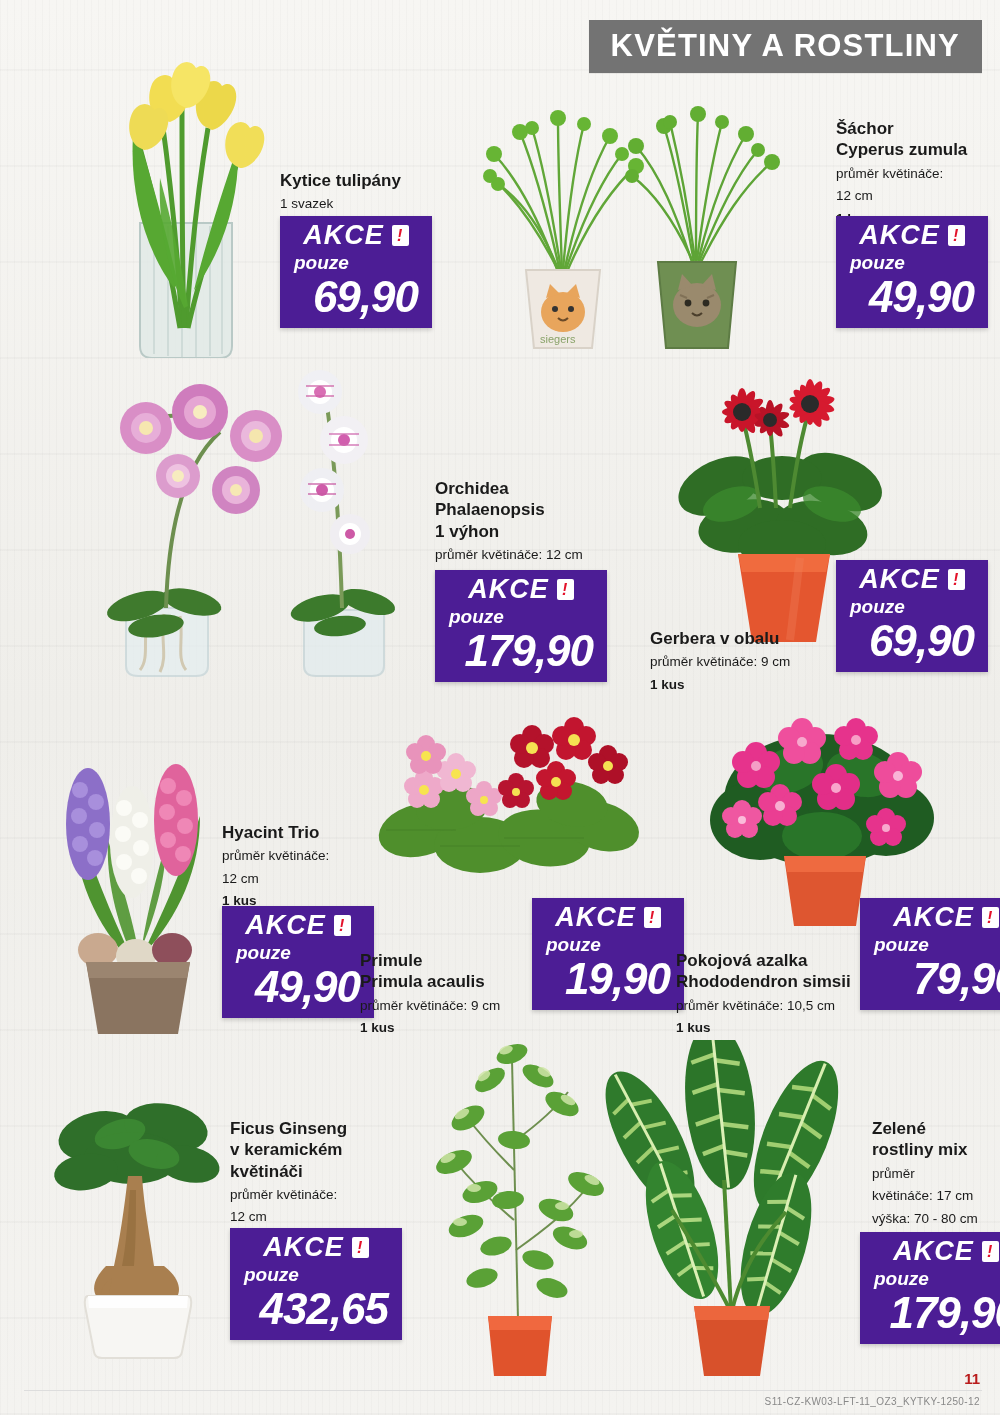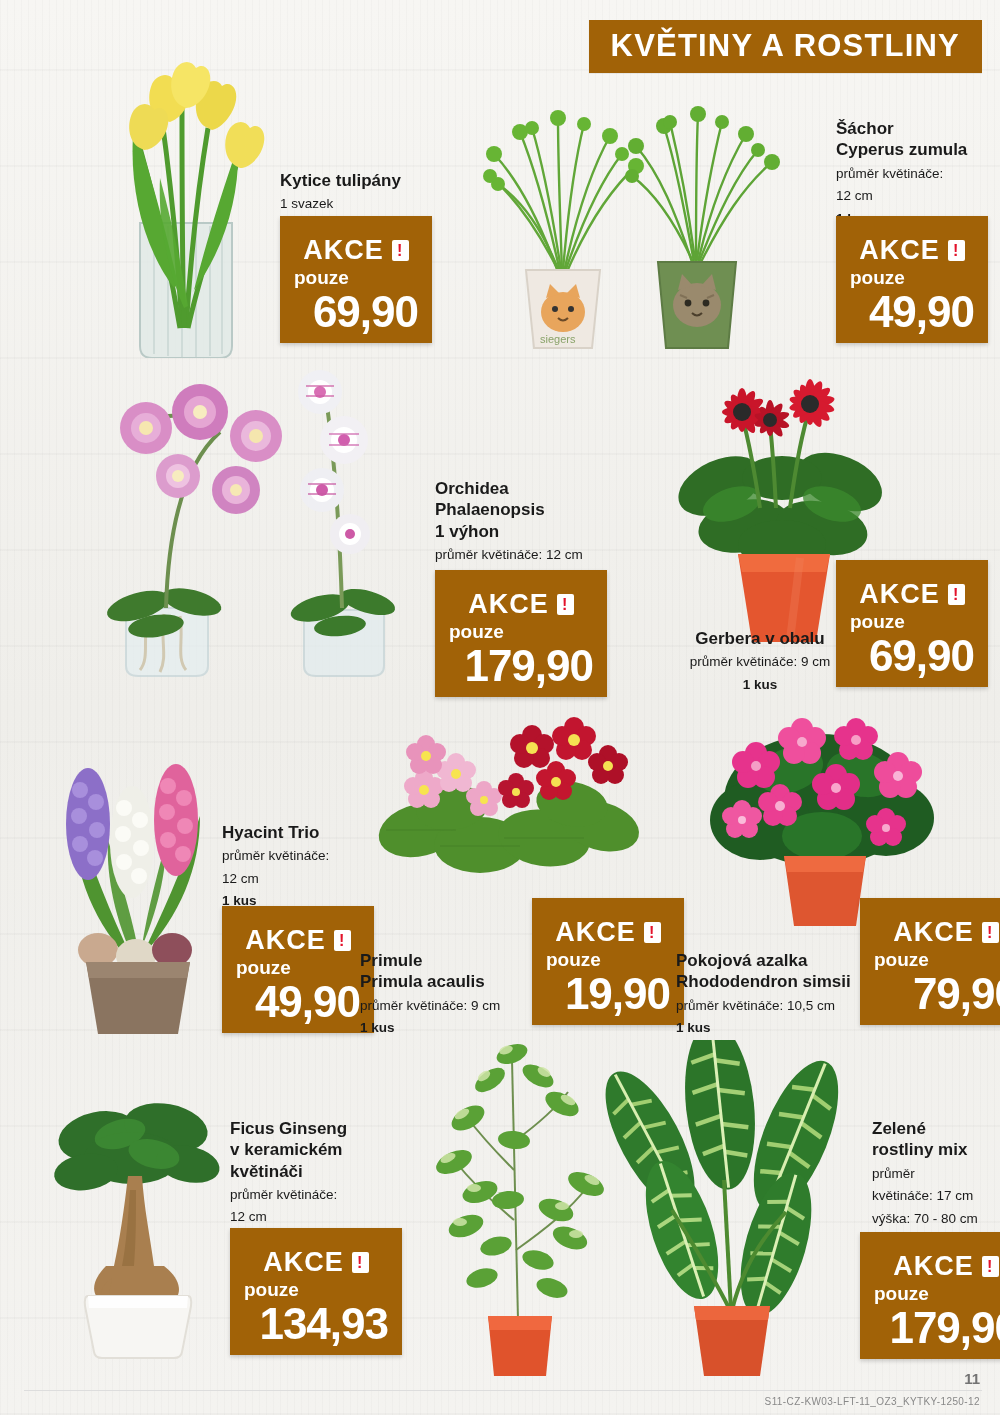--- a/index.html
+++ b/index.html
@@ -15,39 +15,40 @@
     background:
       repeating-linear-gradient(90deg, rgba(0,0,0,0.018) 0px, rgba(0,0,0,0.018) 1px, rgba(255,255,255,0) 1px, rgba(255,255,255,0) 7px),
       repeating-linear-gradient(0deg, rgba(0,0,0,0.025) 0px, rgba(0,0,0,0.025) 2px, rgba(255,255,255,0) 2px, rgba(255,255,255,0) 96px),
       linear-gradient(180deg,#f7f6f3 0%,#efeeea 50%,#f4f3f0 100%);
   }
   .page{position:absolute;inset:0;}
 
   
   .banner{
     position:absolute;top:20px;right:18px;
-    background:#a16207;
+    background:#737373;
     padding:10px 22px 12px 22px;
     color:#fff;
     font-weight:bold;
     font-size:31px;
     letter-spacing:1.2px;
     line-height:1;
     box-shadow:0 1px 0 rgba(0,0,0,.06);
   }
 
   
   .akce{
     position:absolute;
-    background:#a16207;
+    background:#4c1d95;
     color:#fff;
     width:152px;
-    padding:17px 0 8px 0;
+    padding:2px 0 8px 0;
     text-align:left;
     box-shadow:0 2px 4px rgba(0,0,0,.18);
+    font-style:italic;
   }
   .akce .akce-top{
     display:flex;align-items:center;justify-content:center;
     font-weight:bold;font-size:27px;letter-spacing:1px;
     padding:2px 0 2px 0;
   }
   .akce .mark{
     display:inline-block;margin-left:8px;
     width:17px;height:21px;background:#fff;color:#e3122b;
     font-size:16px;font-weight:bold;line-height:21px;text-align:center;
@@ -71,21 +72,21 @@
   
   .stamp{
     position:absolute;
     border:2px dashed #333;
     background:#fff;
     padding:8px 12px;
     font-size:13.5px;line-height:1.35;font-weight:bold;color:#111;
   }
 
   
-  .pagenum{position:absolute;right:20px;bottom:28px;font-weight:bold;font-size:15px;color:#737373;}
+  .pagenum{position:absolute;right:20px;bottom:28px;font-weight:bold;font-size:15px;color:#b91c1c;}
   .footcode{position:absolute;right:20px;bottom:8px;font-size:10px;color:#888;letter-spacing:.4px;}
   .footline{position:absolute;left:24px;right:18px;bottom:24px;height:1px;background:#ddd;}
 
   
   .art{position:absolute;}
   svg{display:block;}
 </style>
 </head>
 <body>
 
@@ -408,21 +409,21 @@
           <circle r="7" fill="#2b2b2b"></circle>
         </g>
       </g>
 
       <path d="M88 196 L180 196 L166 284 L102 284 Z" fill="#e4562f"></path>
       <path d="M88 196 L180 196 L176 214 L92 214 Z" fill="#f06b3e"></path>
       <path d="M150 200 L140 282" stroke="#f2805a" stroke-width="8" opacity=".35"></path>
     </svg>
   </div>
 
-  <div class="prod" style="left:650px;top:628px;width:220px;text-align:center;">
+  <div class="prod" style="left:650px;top:628px;width:220px;">
     <div class="name">Gerbera v obalu</div>
     <div class="desc">průměr květináče: 9 cm</div>
     <div class="desc" style="font-weight:bold">1 kus</div>
   </div>
 
   <div class="akce" style="left:836px;top:560px;">
     <div class="akce-top">
         <span>AKCE</span>
         <span class="mark">!</span>
       </div>
@@ -790,21 +791,21 @@
     <div class="desc">12 cm</div>
     <div class="desc" style="font-weight:bold">1 kus</div>
   </div>
 
   <div class="akce big" style="left:230px;top:1228px;">
     <div class="akce-top">
         <span>AKCE</span>
         <span class="mark">!</span>
       </div>
     <div class="pouze">pouze</div>
-    <div class="price">134,93</div>
+    <div class="price">432,65</div>
   </div>
 
   <div class="art" style="left:410px;top:1020px;width:220px;height:360px;">
     <svg width="220" height="360" viewBox="0 0 220 360">
 
       <g stroke="#6e8f4f" stroke-width="2" fill="none">
         <path d="M108 300 C106 220 104 140 102 40"></path>
         <path d="M104 200 C80 180 60 160 44 140"></path>
           <path d="M106 230 C134 210 160 190 178 166"></path>
         <path d="M104 150 C84 130 68 112 56 96"></path>

